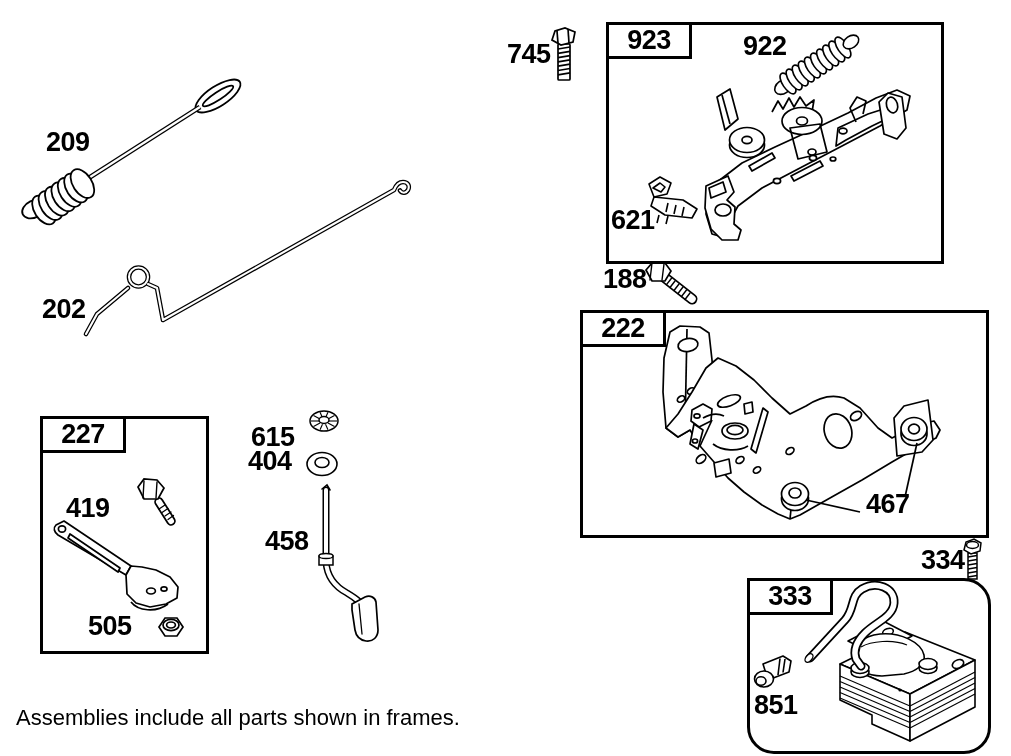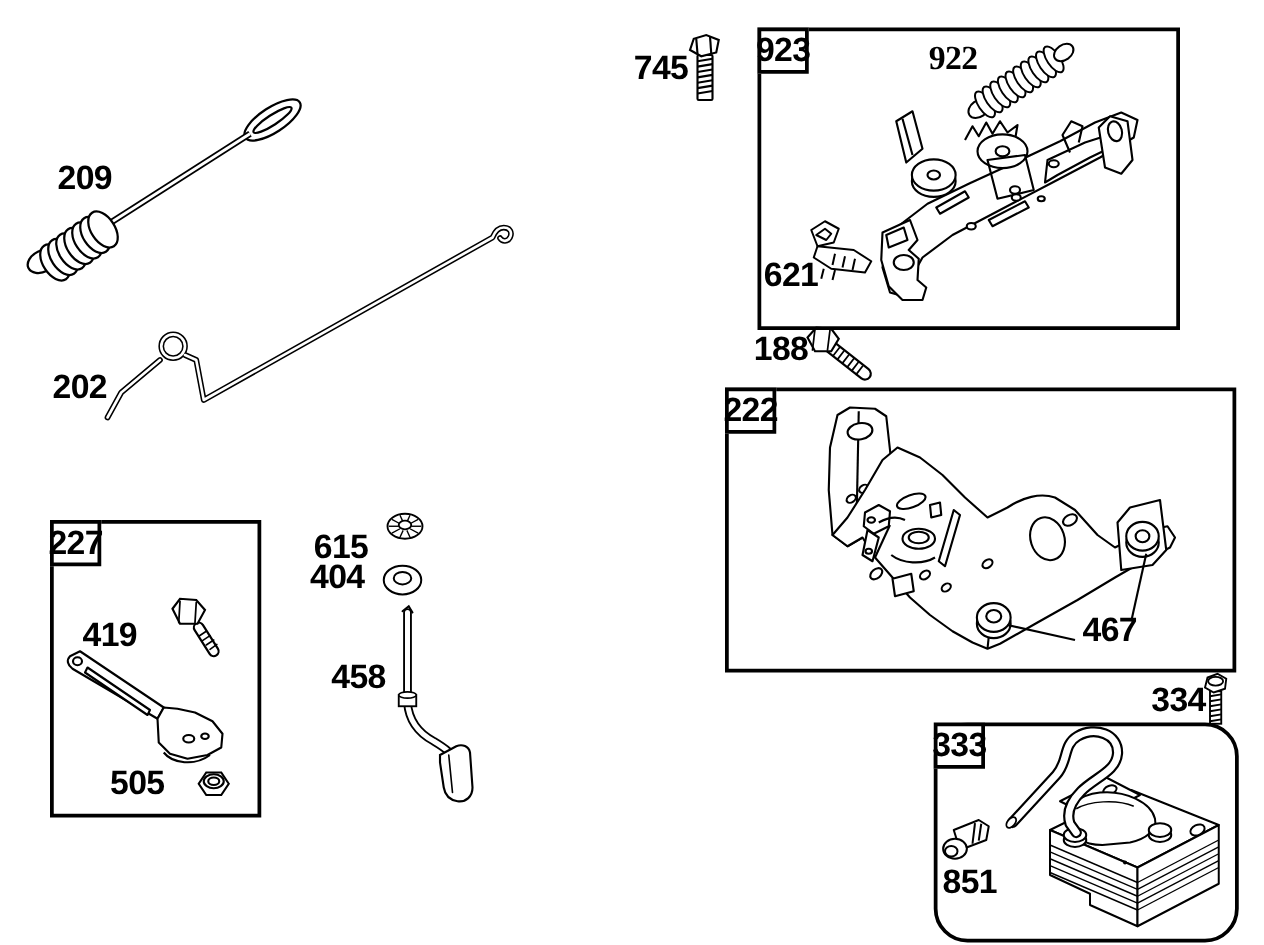--- a/index.html
+++ b/index.html
@@ -1,20 +1,20 @@
 <!DOCTYPE html>
 <html><head>
 <meta charset="utf-8">
 <style>
   html,body{margin:0;padding:0;background:#fff;}
   #canvas{position:relative;width:1011px;height:756px;background:#fff;overflow:hidden;
           font-family:"Liberation Sans",sans-serif;}
   #art{position:absolute;left:0;top:0;z-index:1;}
   .frame{position:absolute;border:3px solid #000;z-index:2;}
-  .frame-label{position:absolute;left:-3px;top:-3px;width:41px;height:37px;border:3px solid #000;
+  .frame-label{position:absolute;left:-3px;top:-3px;width:86px;height:37px;border:3px solid #000;
                background:#fff;box-sizing:border-box;display:flex;align-items:center;justify-content:center;
                font-weight:700;font-size:27px;letter-spacing:-0.5px;color:#000;}
   .part-label{position:absolute;z-index:3;font-weight:700;font-size:27px;letter-spacing:-0.5px;
               color:#000;line-height:27px;white-space:nowrap;}
   .footnote{position:absolute;z-index:3;font-size:22px;color:#000;line-height:26px;}
 </style>
 </head>
 <body>
 
 <div id="canvas">
@@ -287,26 +287,27 @@
   <div class="frame" style="left:40px;top:416px;width:163px;height:232px;">
     <div class="frame-label">227</div>
   </div>
   <div class="frame" style="left:747px;top:578px;width:238px;height:170px;border-radius:27px;">
     <div class="frame-label">333</div>
   </div>
 
   <div class="part-label" style="left:46px;top:129px;">209</div>
   <div class="part-label" style="left:42px;top:296px;">202</div>
   <div class="part-label" style="left:507px;top:41px;">745</div>
-  <div class="part-label" style="left:743px;top:33px;font-family:Liberation Serif, serif;">922</div>
+  <div class="part-label" style="left:743px;top:33px;">922</div>
   <div class="part-label" style="left:611px;top:207px;">621</div>
   <div class="part-label" style="left:603px;top:266px;">188</div>
   <div class="part-label" style="left:866px;top:491px;">467</div>
   <div class="part-label" style="left:251px;top:424px;">615</div>
   <div class="part-label" style="left:248px;top:448px;">404</div>
   <div class="part-label" style="left:265px;top:528px;">458</div>
   <div class="part-label" style="left:66px;top:495px;">419</div>
   <div class="part-label" style="left:88px;top:613px;">505</div>
   <div class="part-label" style="left:921px;top:547px;">334</div>
   <div class="part-label" style="left:754px;top:692px;">851</div>
 
+  <div class="footnote" style="left:16px;top:705px;">Assemblies include all parts shown in frames.</div>
 
 </div>
 
 </body></html>

